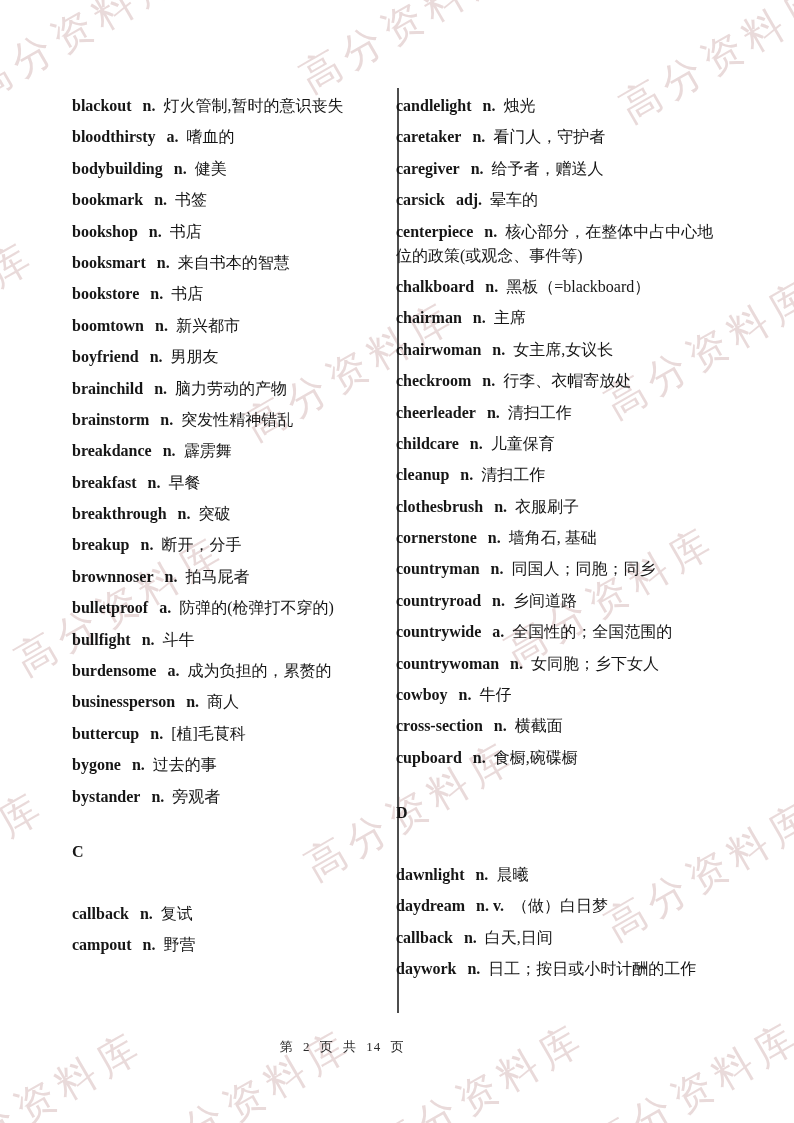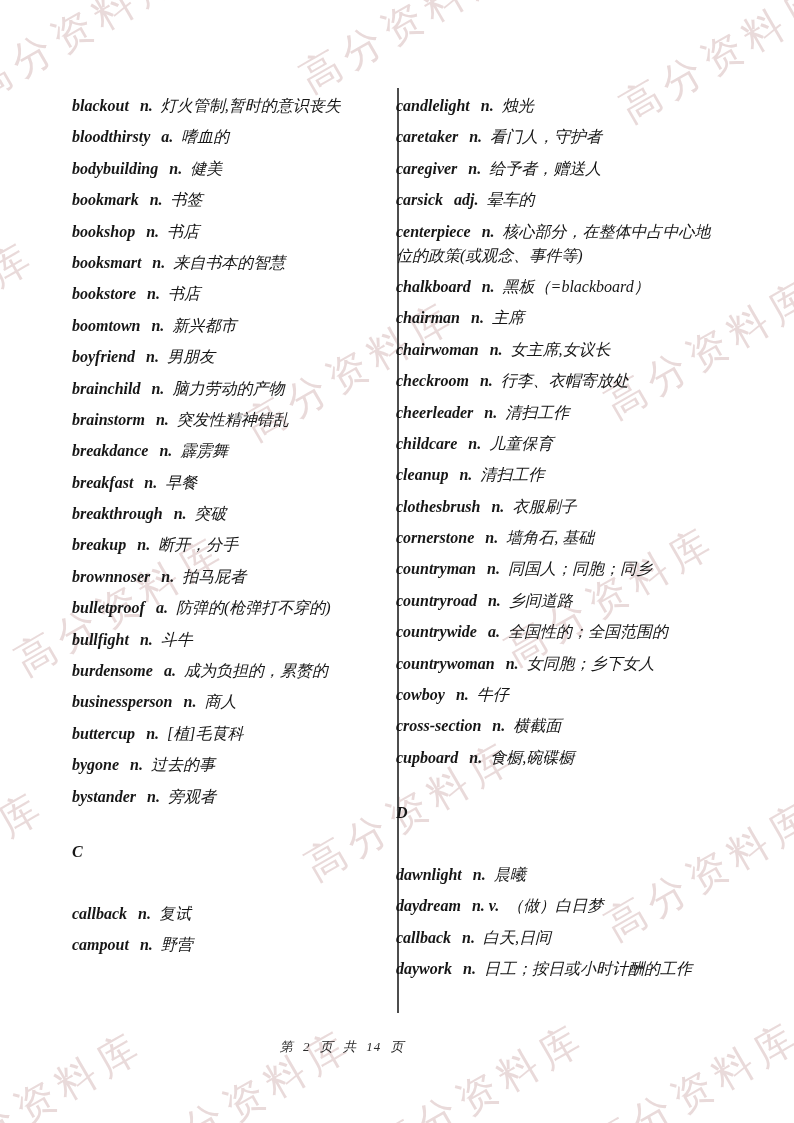--- a/index.html
+++ b/index.html
@@ -18,21 +18,21 @@
     width: 280px;
     font-size: 40px;
     letter-spacing: 7px;
     white-space: nowrap;
     color: rgba(201, 163, 163, 0.40);
     transform: rotate(-30deg);
     transform-origin: center center;
     user-select: none;
   }
   
-  .content { position: absolute; inset: 0; z-index: 1; font-style: italic; }
+  .content { position: absolute; inset: 0; z-index: 1; }
   .divider {
     position: absolute;
     left: 397px; top: 88px;
     width: 2px; height: 925px;
     background: #4d4d4d;
   }
   .col { position: absolute; top: 94px; }
   .col-left  { left: 72px;  width: 320px; }
   .col-right { left: 396px; width: 324px; }
   .entry {

